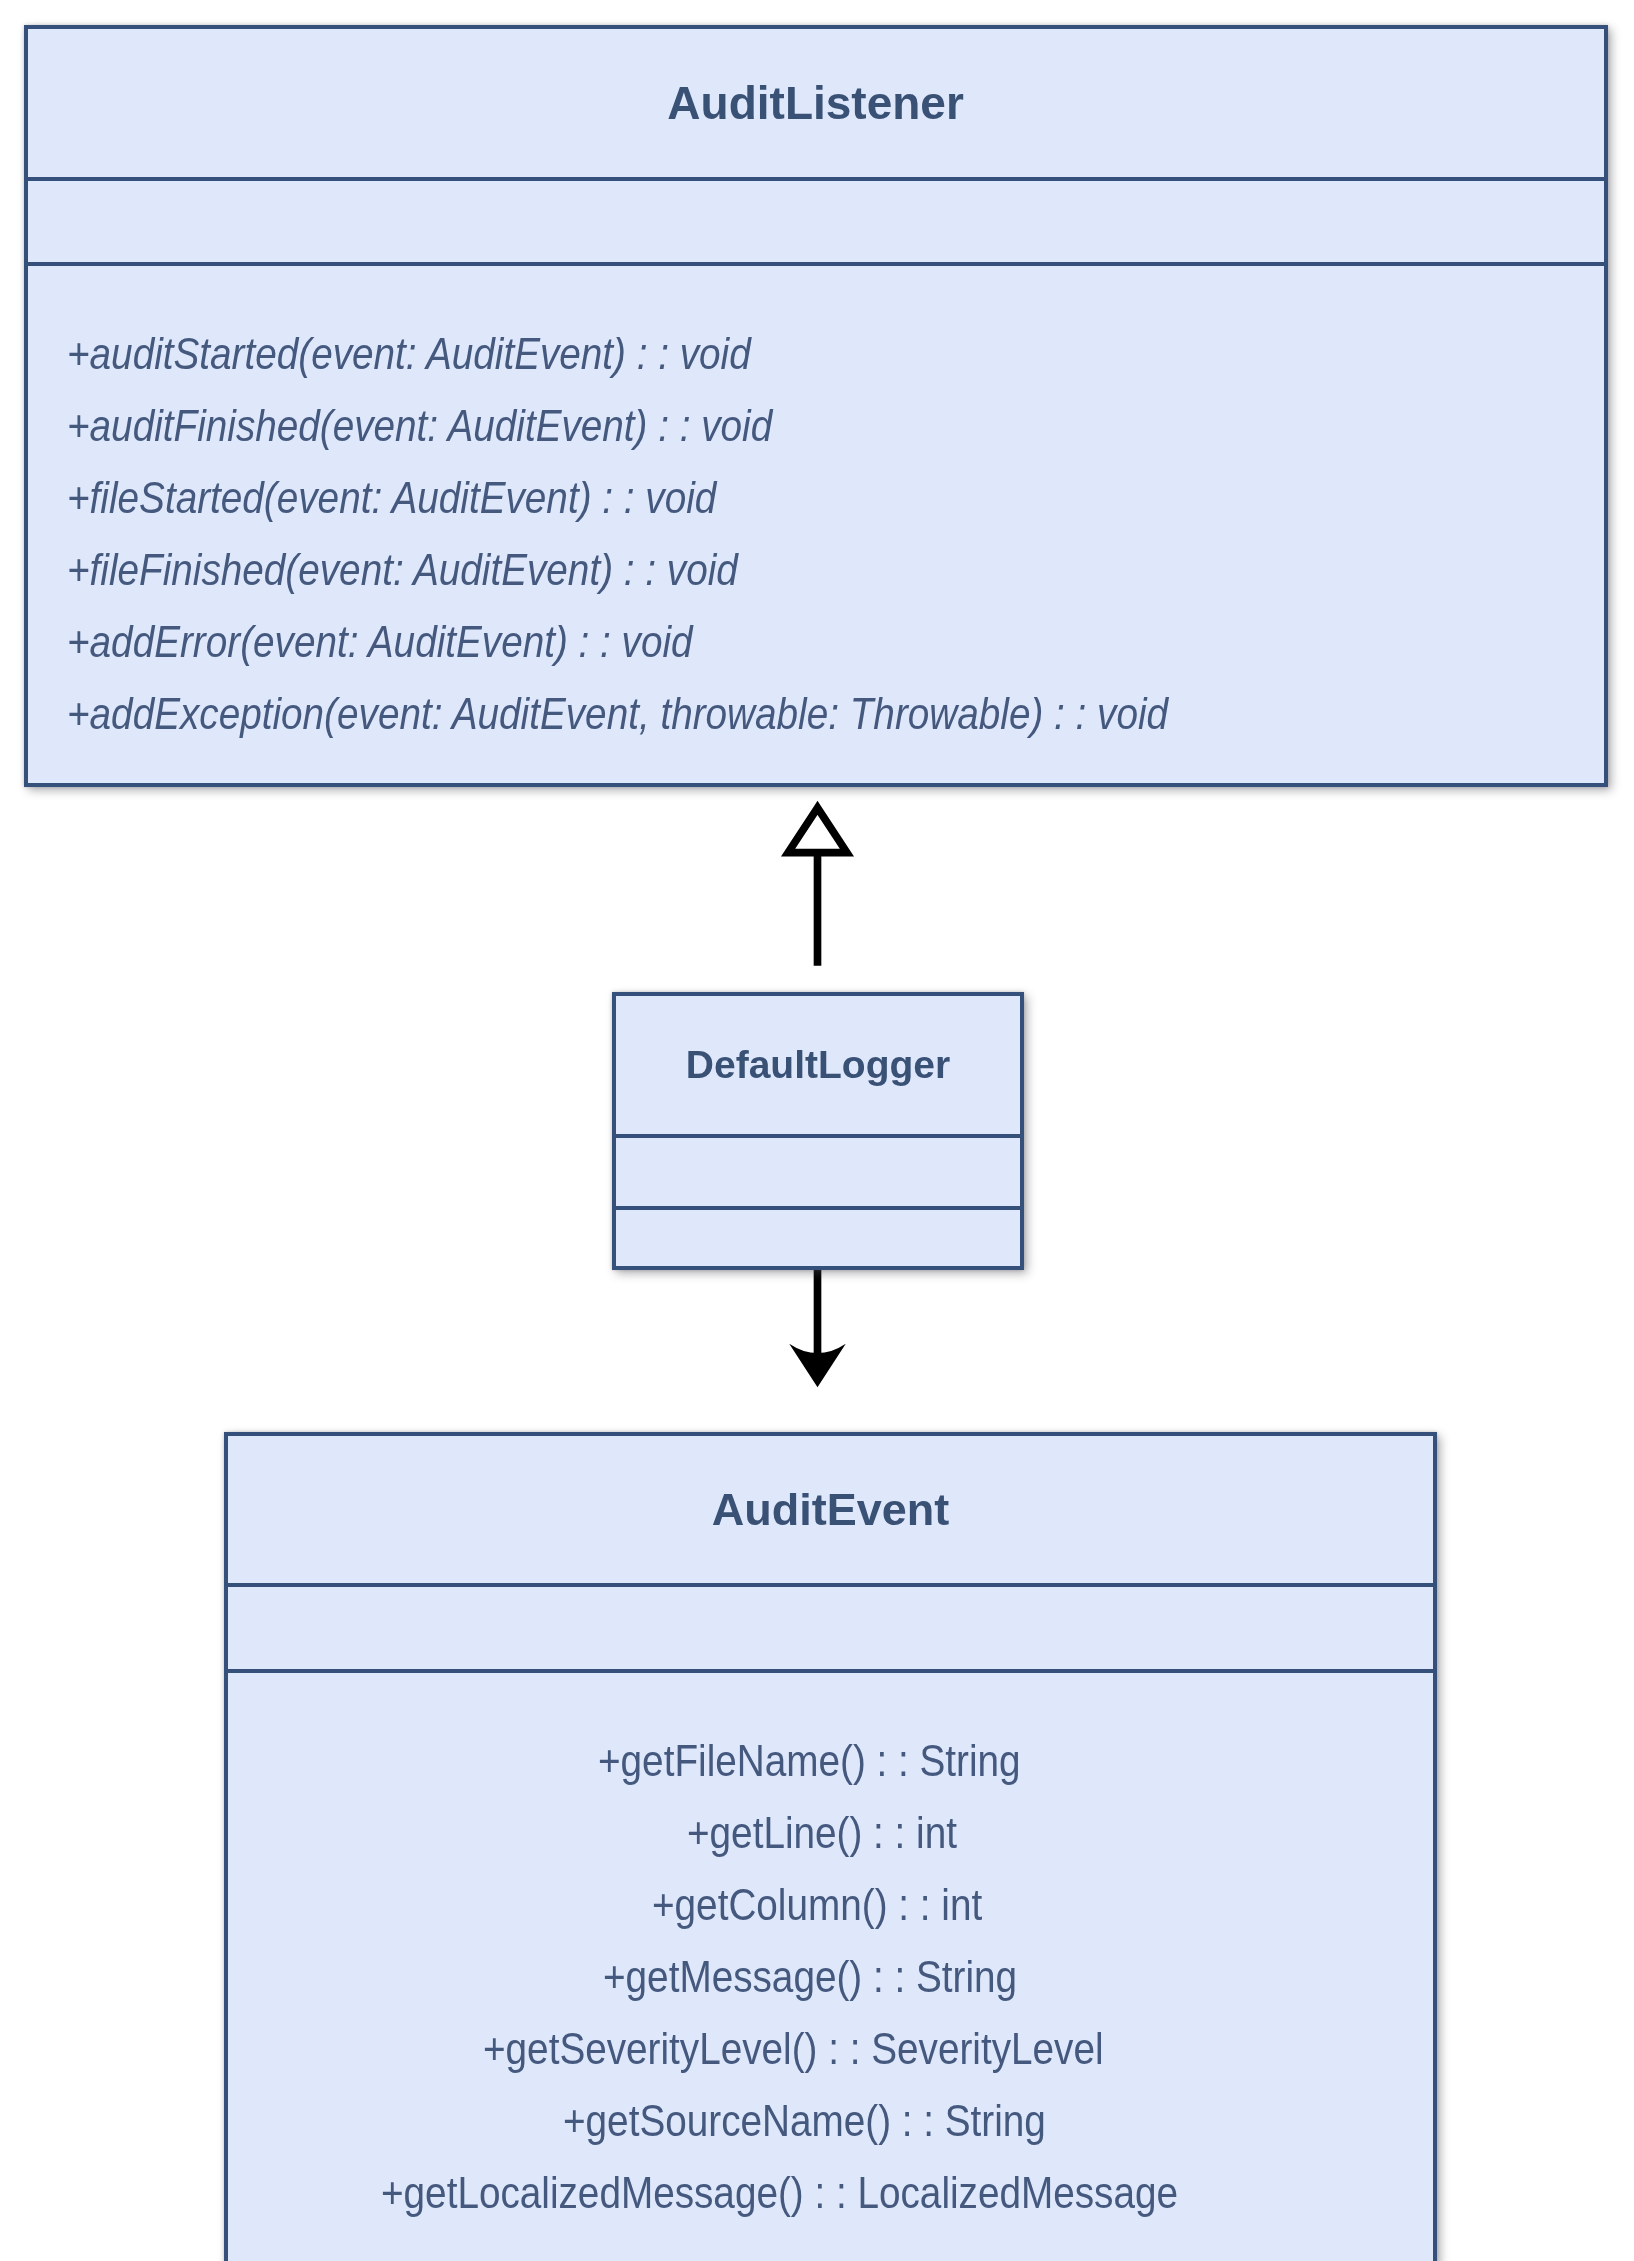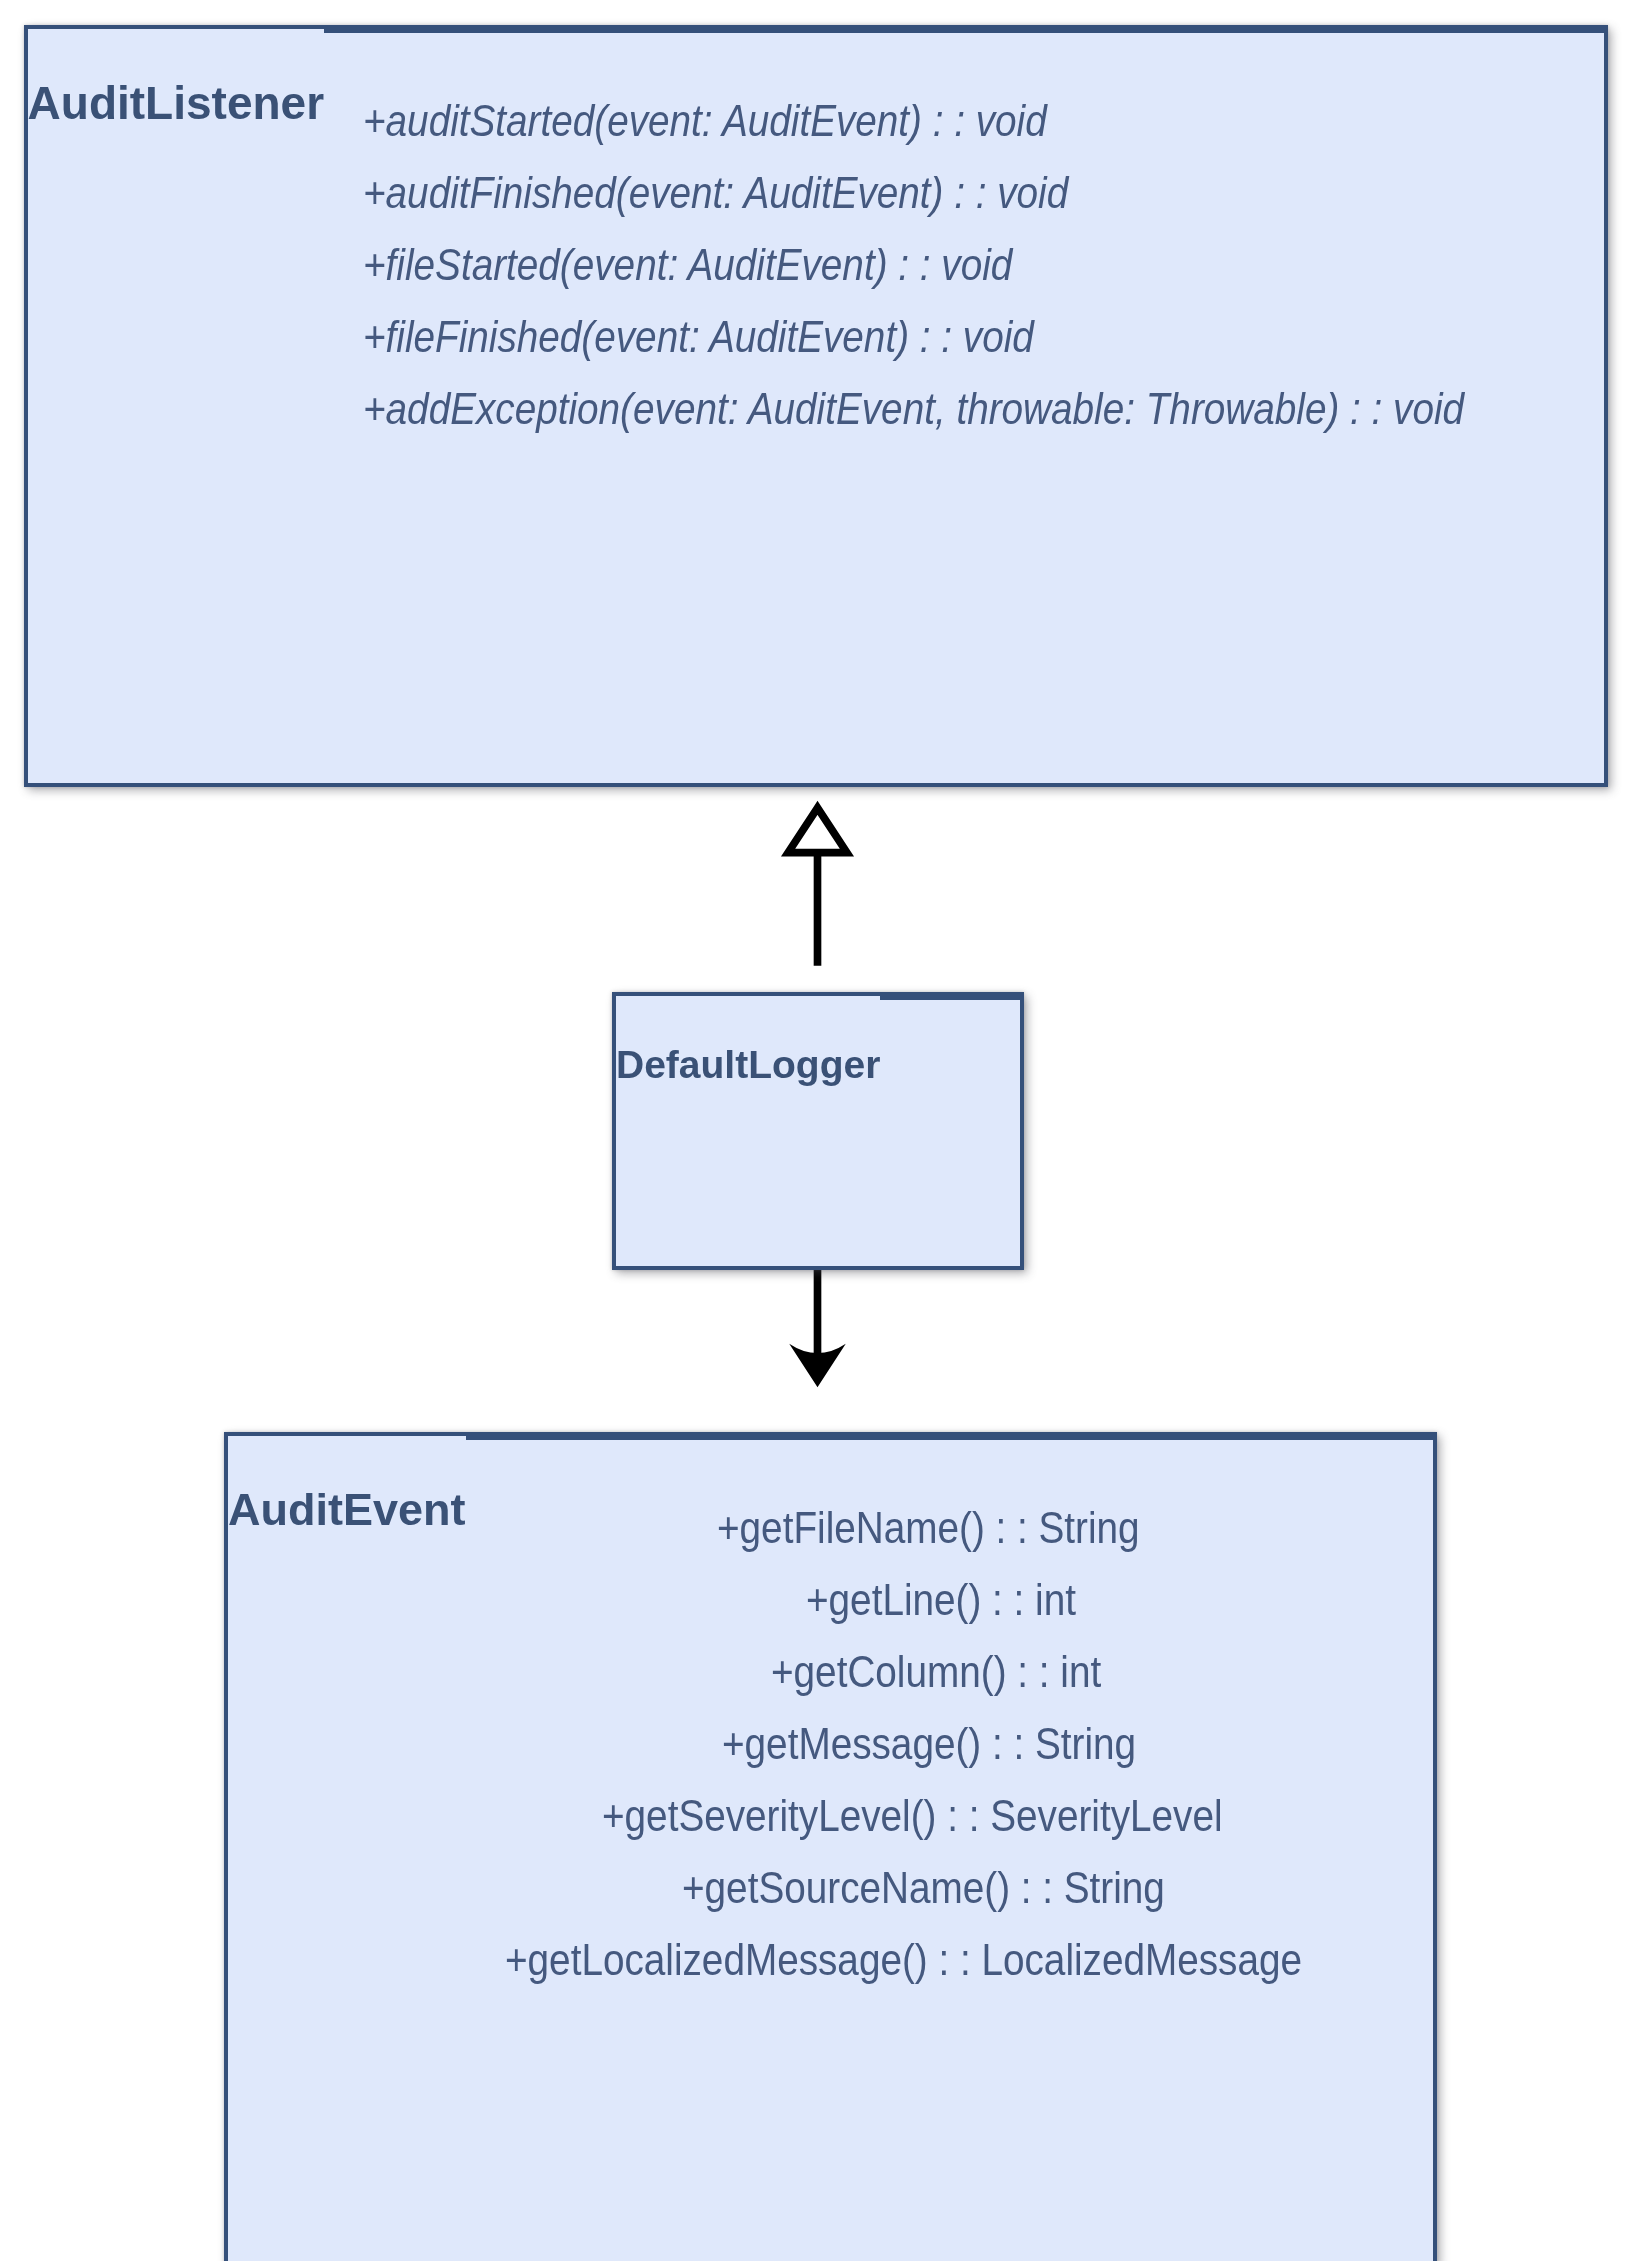--- a/index.html
+++ b/index.html
@@ -22,21 +22,21 @@
     z-index: 0;
   }
   .uml-class {
     position: absolute;
     z-index: 1;
     box-sizing: border-box;
     background: #dfe8fb;
     border: 4.7px solid #35507a;
     box-shadow: 3.5px 4.1px 9.4px rgba(70, 70, 80, 0.45), 0 0 3.5px rgba(90, 90, 100, 0.28);
     display: flex;
-    flex-direction: row;
+    flex-direction: column;
   }
   .cls-title {
     display: flex;
     align-items: center;
     justify-content: center;
     font-weight: bold;
     color: #3a5176;
   }
   .cls-attrs {
     border-top: 4.1px solid #35507a;
@@ -119,20 +119,21 @@
   </svg>
 
   <div class="uml-class" id="cls-audit-listener">
     <div class="cls-title">AuditListener</div>
     <div class="cls-attrs"></div>
     <div class="cls-methods">
       <div class="method-row"><span>+auditStarted(event: AuditEvent) : : void</span></div>
       <div class="method-row"><span>+auditFinished(event: AuditEvent) : : void</span></div>
       <div class="method-row"><span>+fileStarted(event: AuditEvent) : : void</span></div>
       <div class="method-row"><span>+fileFinished(event: AuditEvent) : : void</span></div>
+      <div class="method-row"><span>+addError(event: AuditEvent) : : void</span></div>
       <div class="method-row"><span>+addException(event: AuditEvent, throwable: Throwable) : : void</span></div>
     </div>
   </div>
 
   <div class="uml-class" id="cls-default-logger">
     <div class="cls-title">DefaultLogger</div>
     <div class="cls-attrs"></div>
     <div class="cls-methods"></div>
   </div>
 

